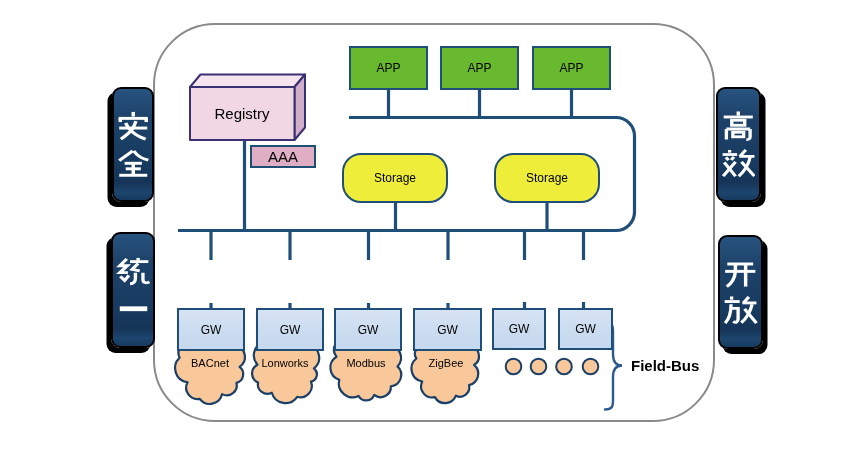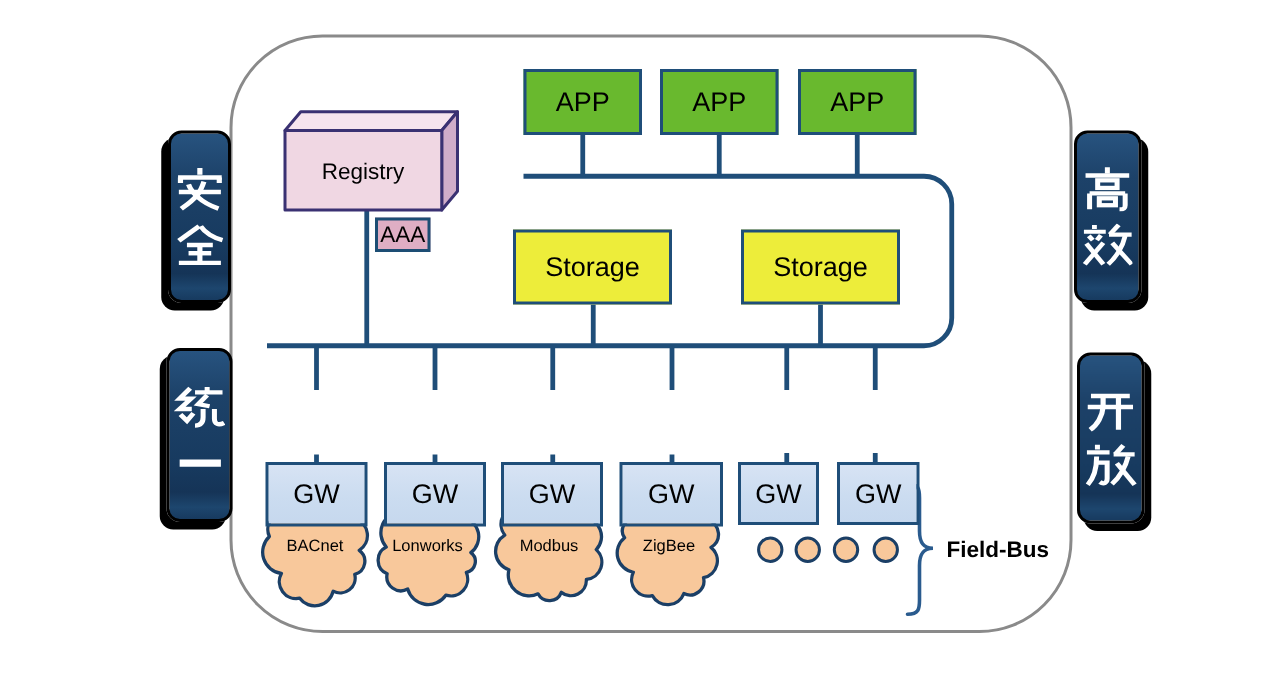--- a/index.html
+++ b/index.html
@@ -1,22 +1,22 @@
 <!DOCTYPE html>
 <html><head>
 <meta charset="utf-8">
 <style>
 html,body{margin:0;padding:0;background:#fff;}
 #canvas{position:relative;width:842px;height:463px;background:#fff;overflow:hidden;
   font-family:"Liberation Sans",sans-serif;}
 .box{position:absolute;box-sizing:border-box;border:2px solid #1F4E79;
   display:flex;align-items:center;justify-content:center;
-  font-size:18px;color:#000;}
+  font-size:12px;color:#000;}
 .app{background:#69B92E;}
-.sto{background:#EDED3A;}
+.sto{background:#EDED3A;border-radius:19px;}
 .gw{background:linear-gradient(180deg,#D7E3F4 0%,#CBDCF0 55%,#C6D8EE 100%);margin-top:48px;}
 .lbl{position:absolute;box-sizing:border-box;border-radius:9px;
   background:linear-gradient(180deg,#27537F 0%,#1D4269 26%,#173A5F 68%,#153457 84%,#1D466E 93%,#173A5F 100%);
   border:2px solid #000;
   display:flex;flex-direction:column;align-items:center;justify-content:center;}
 .lbl svg{display:block;}
 .shL{box-shadow:-4.5px 5px 0 0 #000;}
 .shR{box-shadow:4.5px 5px 0 0 #000;}
 #outer{position:absolute;left:153px;top:23px;width:562px;height:399px;
   border:2px solid #8A8A8A;border-radius:62px;box-sizing:border-box;}
@@ -90,21 +90,21 @@
 <div class="box app" style="left:440px;top:46px;width:79px;height:44px;">APP</div>
 <div class="box app" style="left:532px;top:46px;width:79px;height:44px;">APP</div>
 <div class="box sto" style="left:342px;top:153px;width:106px;height:50px;">Storage</div>
 <div class="box sto" style="left:494px;top:153px;width:106px;height:50px;">Storage</div>
 <div class="box gw" style="left:177px;top:260px;width:68px;height:43px;">GW</div>
 <div class="box gw" style="left:256px;top:260px;width:68px;height:43px;">GW</div>
 <div class="box gw" style="left:334px;top:260px;width:68px;height:43px;">GW</div>
 <div class="box gw" style="left:413px;top:260px;width:69px;height:43px;">GW</div>
 <div class="box gw" style="left:492px;top:260px;width:54px;height:42px;">GW</div>
 <div class="box gw" style="left:558px;top:260px;width:55px;height:42px;">GW</div>
-<div class="box" style="left:250px;top:145px;width:37px;height:23px;background:#DFAEC4;border-width:2.5px;font-size:15px;border-color:#1D4E74;">AAA</div>
+<div class="box" style="left:250px;top:145px;width:66px;height:23px;background:#DFAEC4;border-width:2.5px;font-size:15px;border-color:#1D4E74;">AAA</div>
 
 <div class="lbl shL" style="left:112px;top:87px;width:42px;height:115px;">
   <svg width="34.5" height="29.5" viewBox="0 0 32 32" preserveAspectRatio="none">
     <g stroke="#fff" stroke-width="3.2" fill="none">
       <line x1="16" y1="1" x2="16" y2="6"></line>
       <line x1="2.5" y1="8" x2="29.5" y2="8"></line>
       <line x1="4" y1="8" x2="4" y2="12"></line>
       <line x1="28" y1="8" x2="28" y2="12"></line>
       <line x1="3" y1="18.5" x2="29" y2="18.5"></line>
       <path d="M18.5,11 C16.5,18 15,22 4.5,30.5"></path>

